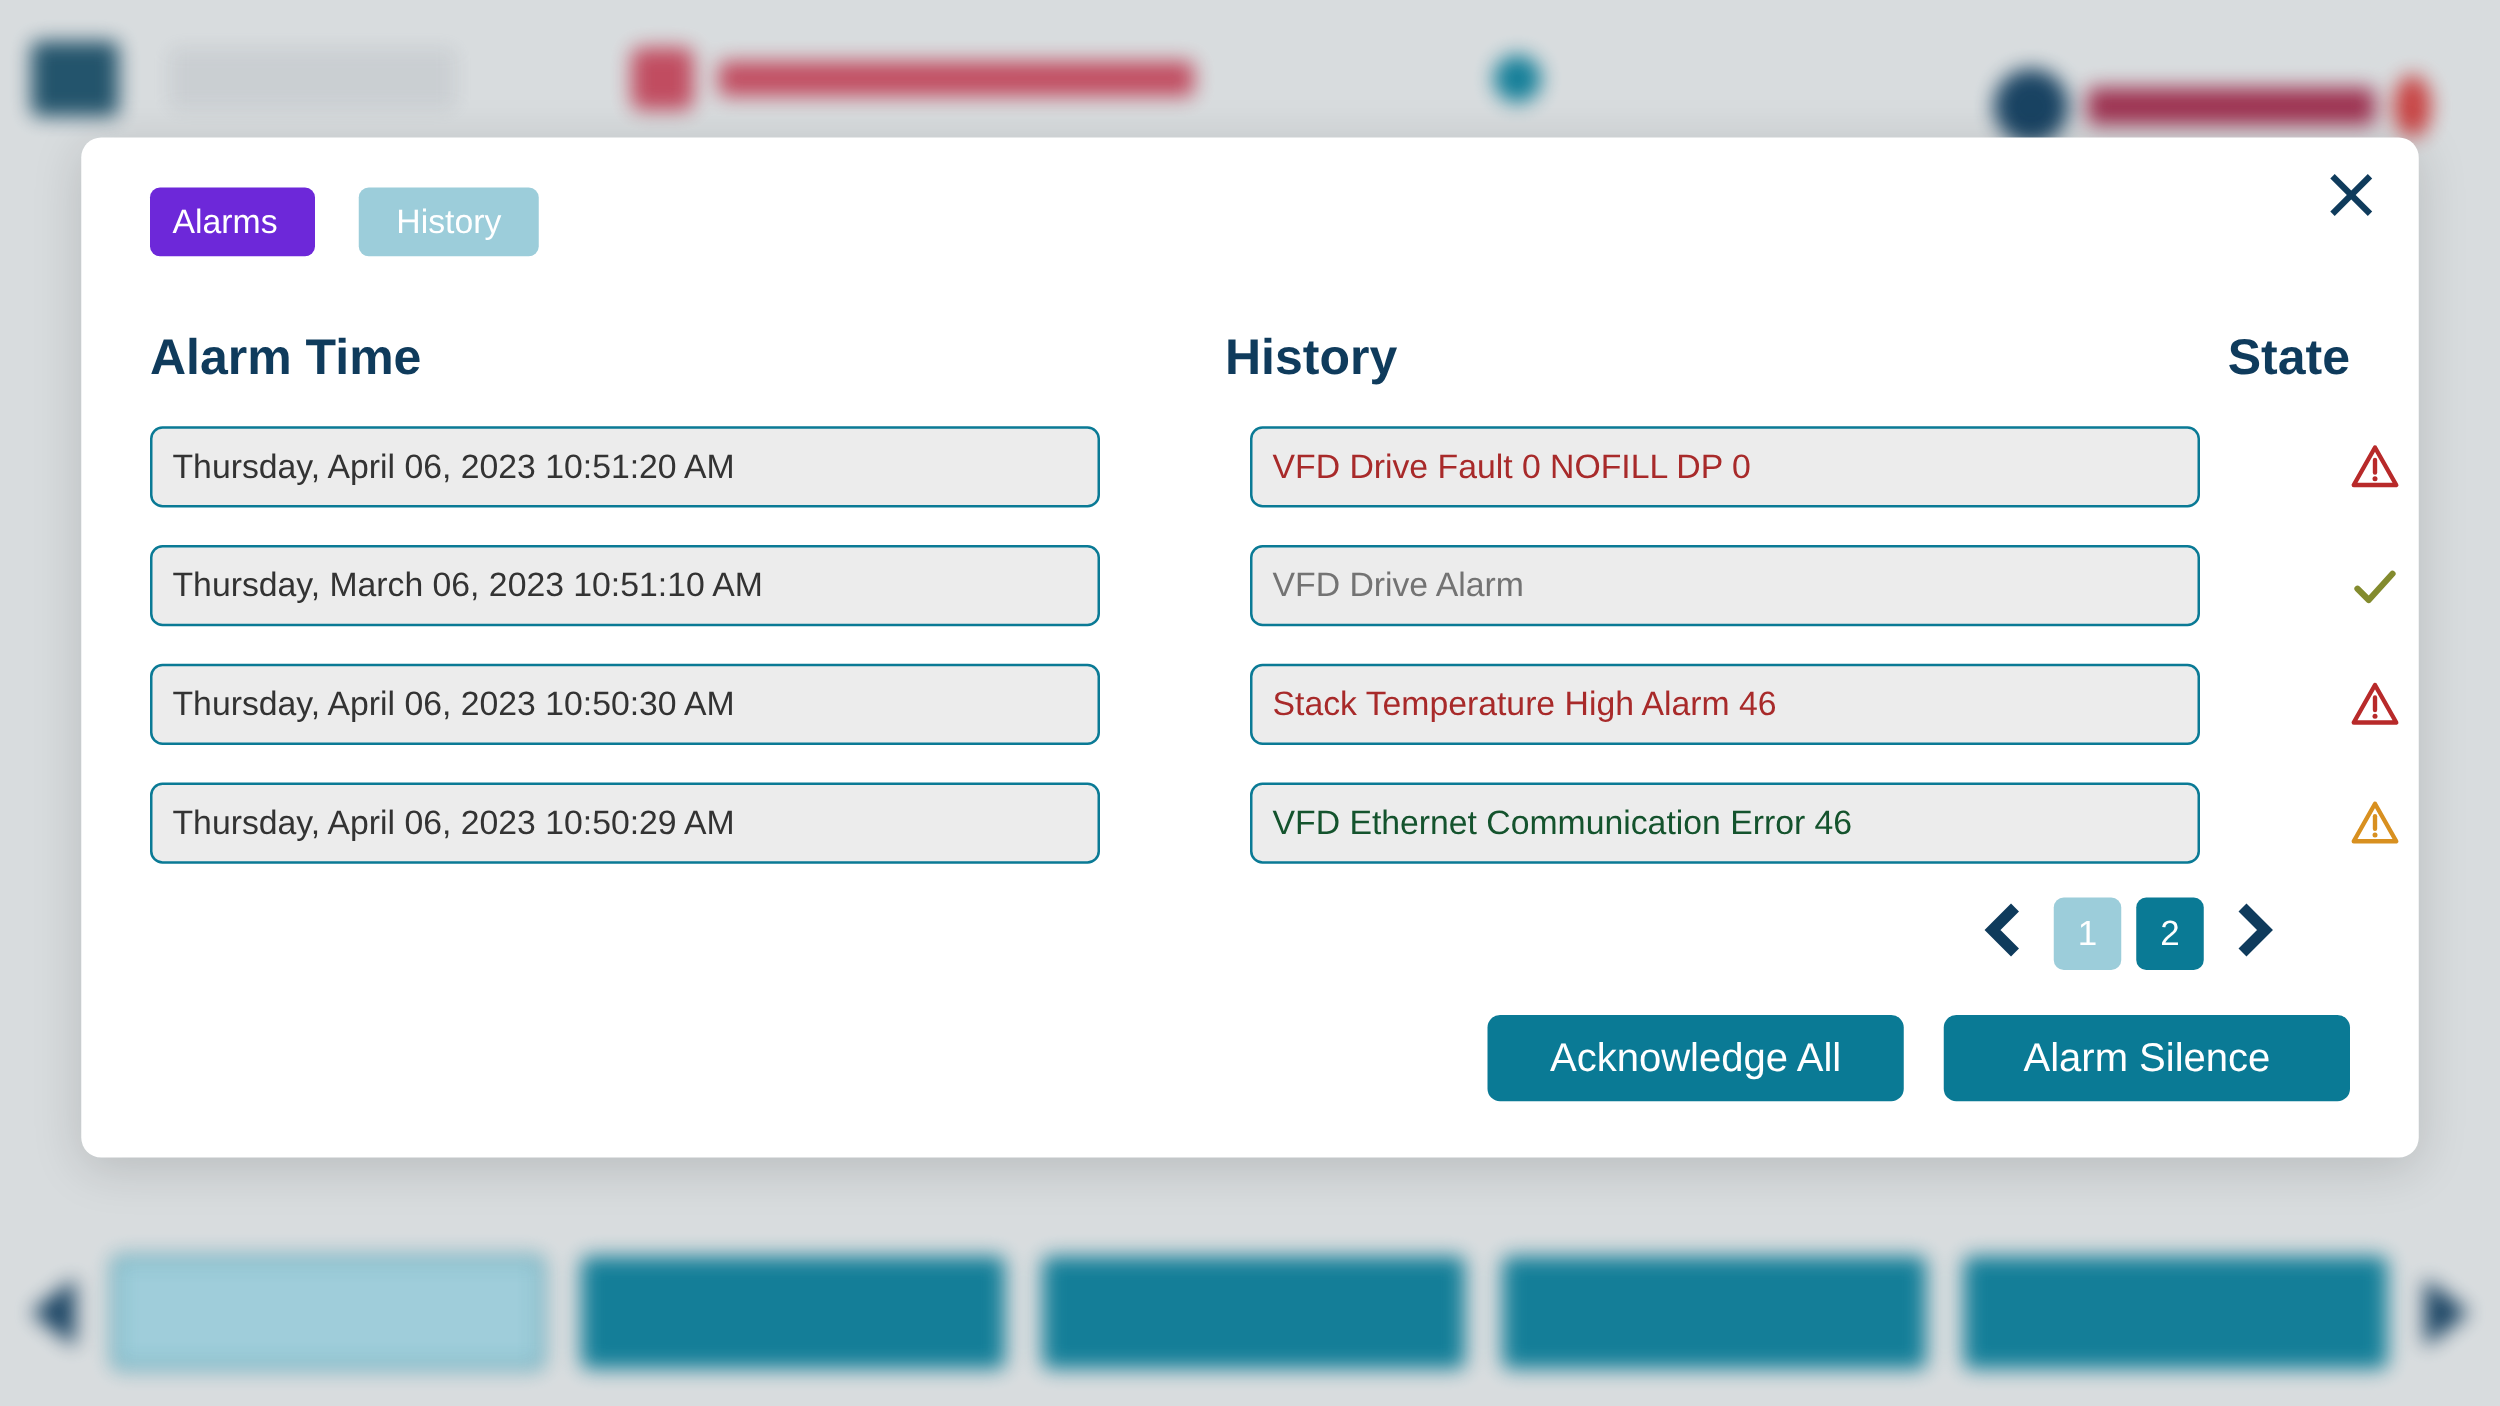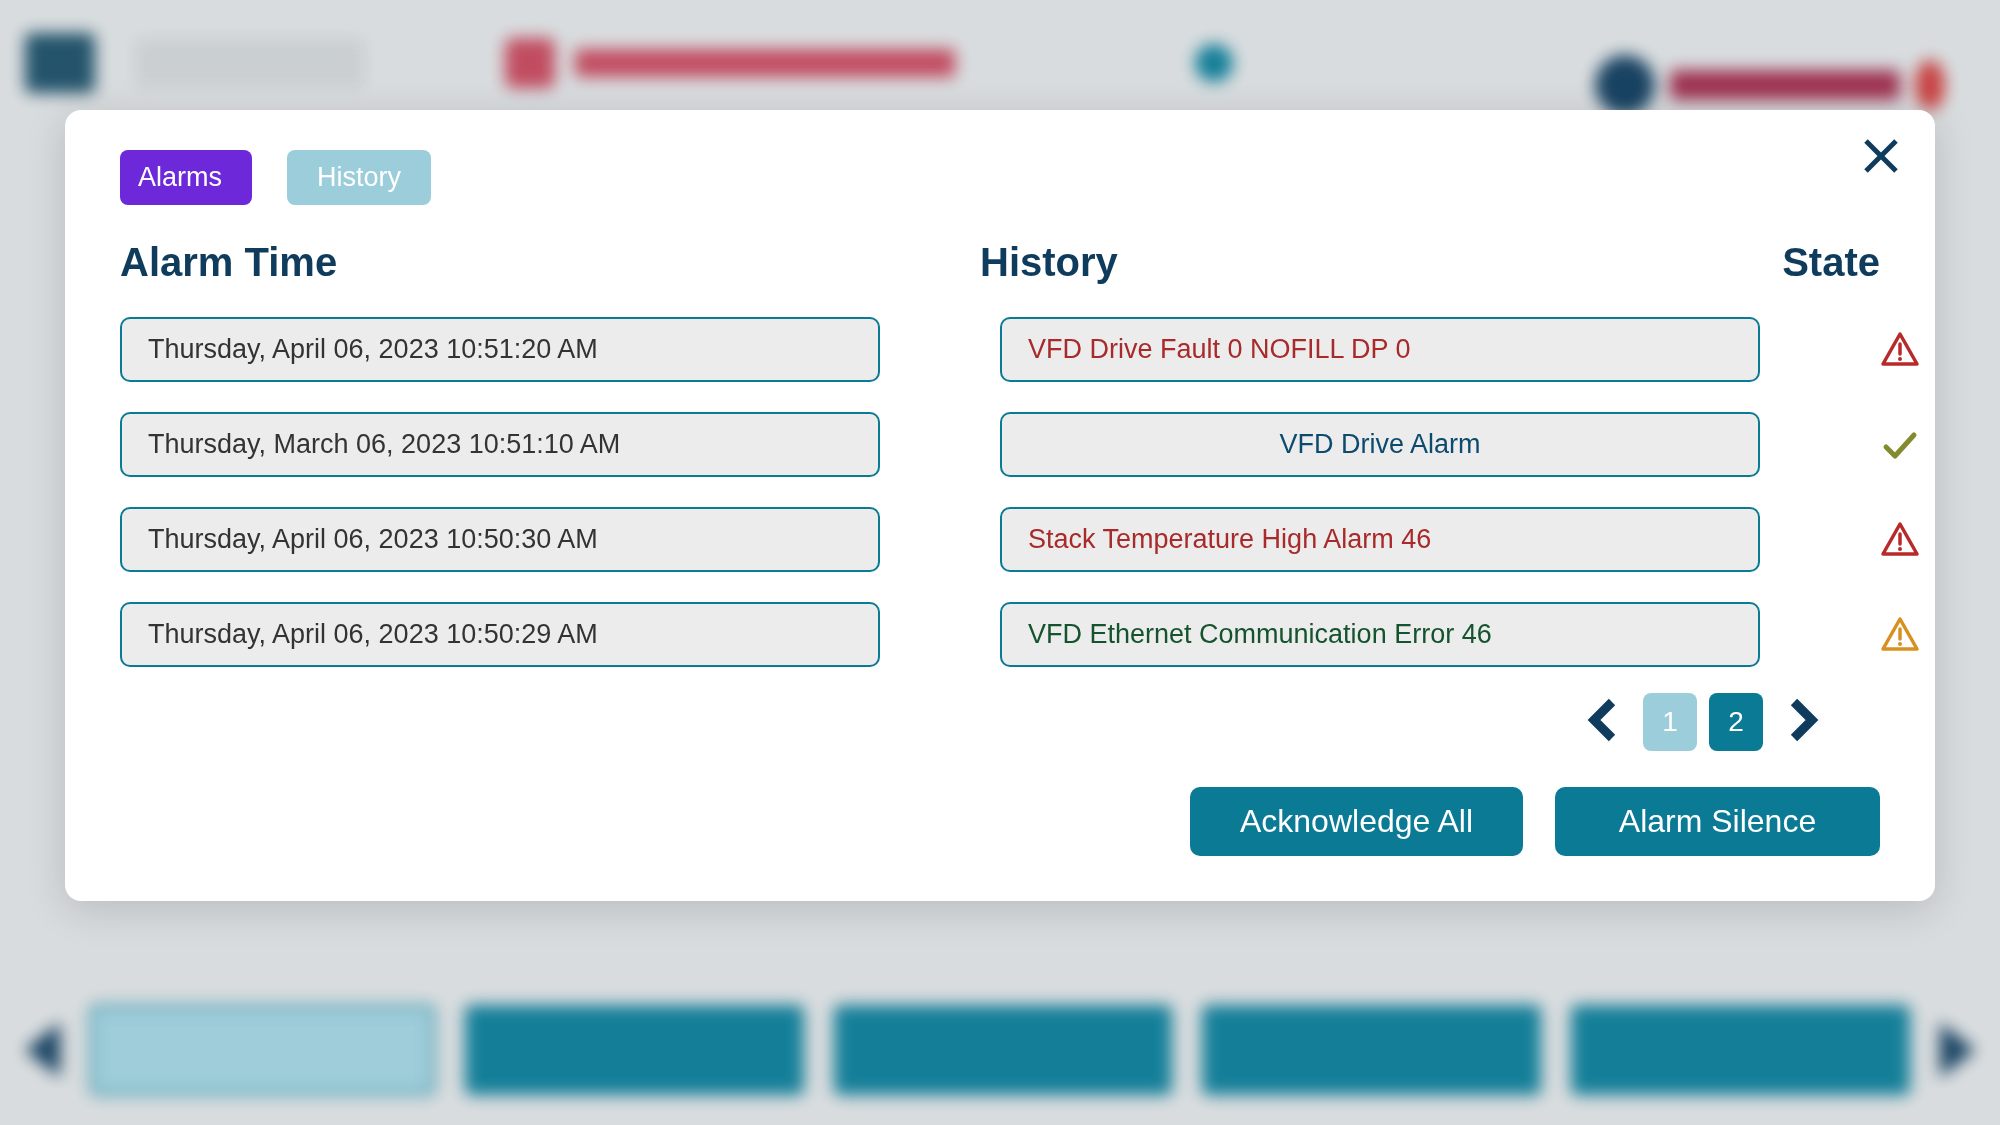--- a/index.html
+++ b/index.html
@@ -192,20 +192,21 @@
       display: grid;
       grid-template-columns: 760px 680px 1fr;
       gap: 100px;
       margin-bottom: 32px;
     }
     
     .col-header {
       font-size: 40px;
       font-weight: 700;
       color: #0f3b5c;
+      margin-top: 24px;
     }
     
     .col-header.state {
       text-align: right;
     }
     
     .alarm-list {
       display: flex;
       flex-direction: column;
       gap: 30px;
@@ -215,27 +216,27 @@
       display: grid;
       grid-template-columns: 760px 760px 1fr;
       gap: 120px;
       align-items: center;
     }
     
     .field-box {
       background: #ececec;
       border: 2px solid #0a7a95;
       border-radius: 10px;
-      padding: 15px 26px;
+      padding: 15px 16px;
       font-size: 27px;
       color: #333;
     }
     
     .msg-error { color: #a82a2a; }
-    .msg-ok { color: #0c4a6e; text-align: center; }
+    .msg-ok { color: #737373; }
     .msg-warning { color: #14532d; }
     
     .state-icon {
       display: flex;
       justify-content: center;
       padding-right: 35px;
     }
     
     .pagination {
       display: flex;

